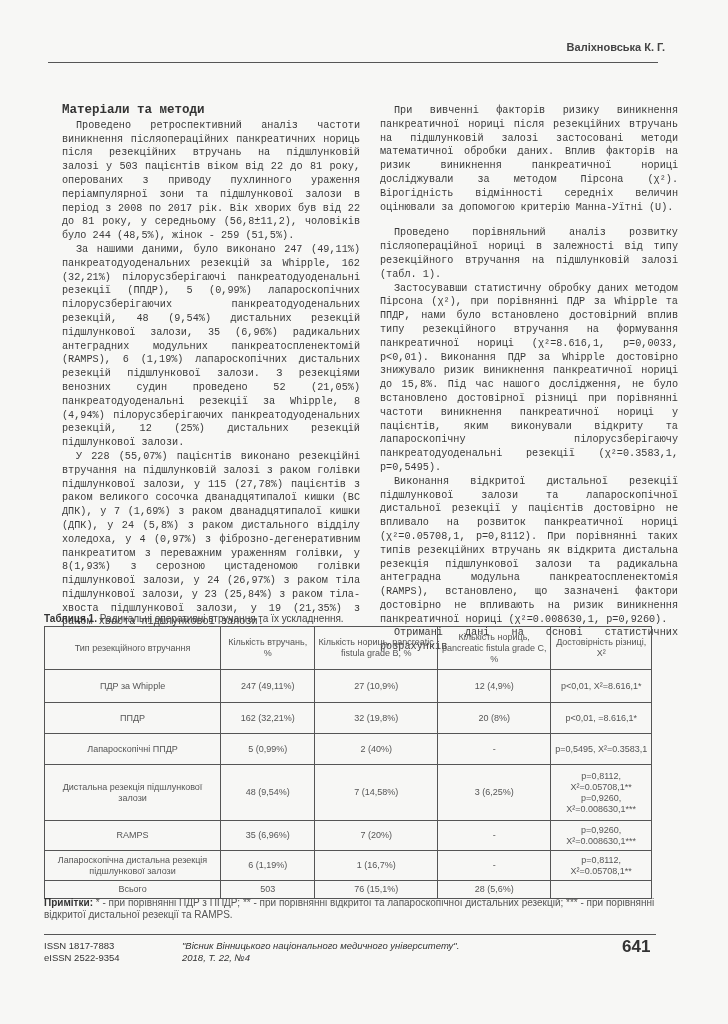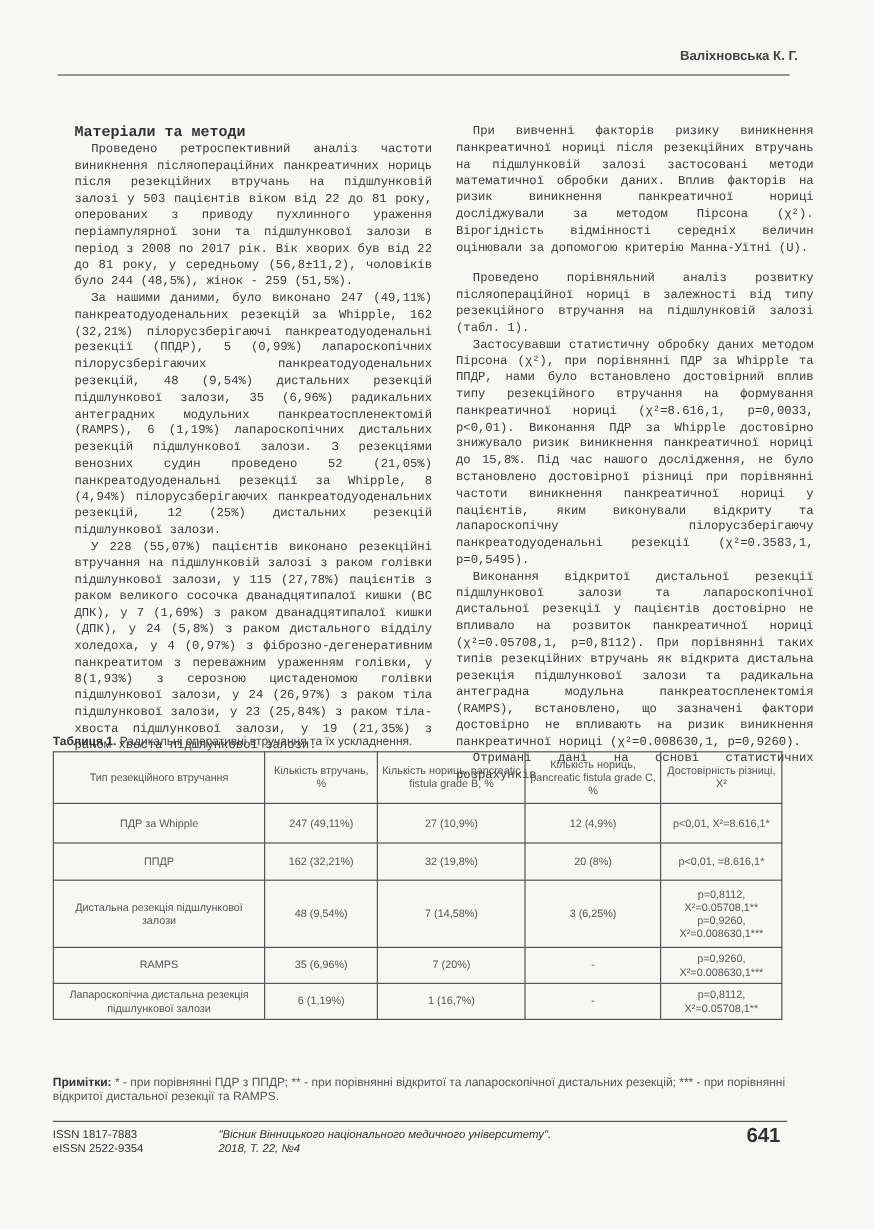--- a/index.html
+++ b/index.html
@@ -71,20 +71,27 @@
       <td>12 (4,9%)</td>
       <td>p&lt;0,01, X²=8.616,1*</td>
     </tr>
     <tr style="height:31px">
       <td>ППДР</td>
       <td>162 (32,21%)</td>
       <td>32 (19,8%)</td>
       <td>20 (8%)</td>
       <td>p&lt;0,01, =8.616,1*</td>
     </tr>
+    <tr style="height:31px">
+      <td>Лапароскопічні ППДР</td>
+      <td>5 (0,99%)</td>
+      <td>2 (40%)</td>
+      <td>-</td>
+      <td>p=0,5495, X²=0.3583,1</td>
+    </tr>
     <tr style="height:56px">
       <td>Дистальна резекція підшлункової залози</td>
       <td>48 (9,54%)</td>
       <td>7 (14,58%)</td>
       <td>3 (6,25%)</td>
       <td>p=0,8112, X²=0.05708,1** p=0,9260, X²=0.008630,1***</td>
     </tr>
     <tr style="height:30px">
       <td>RAMPS</td>
       <td>35 (6,96%)</td>
@@ -92,20 +99,27 @@
       <td>-</td>
       <td>p=0,9260, X²=0.008630,1***</td>
     </tr>
     <tr style="height:30px">
       <td>Лапароскопічна дистальна резекція підшлункової залози</td>
       <td>6 (1,19%)</td>
       <td>1 (16,7%)</td>
       <td>-</td>
       <td>p=0,8112, X²=0.05708,1**</td>
     </tr>
+    <tr style="height:18px">
+      <td>Всього</td>
+      <td>503</td>
+      <td>76 (15,1%)</td>
+      <td>28 (5,6%)</td>
+      <td></td>
+    </tr>
   </tbody>
 </table>
 
 <div class="notes">
   <b>Примітки:</b><span> * - при порівнянні ПДР з ППДР; ** - при порівнянні відкритої та лапароскопічної дистальних резекцій; *** - при порівнянні відкритої дистальної резекції та RAMPS.</span>
 </div>
 
 <div class="ftr-rule"></div>
 <div class="ftr-issn">
   <div>ISSN 1817-7883</div>

